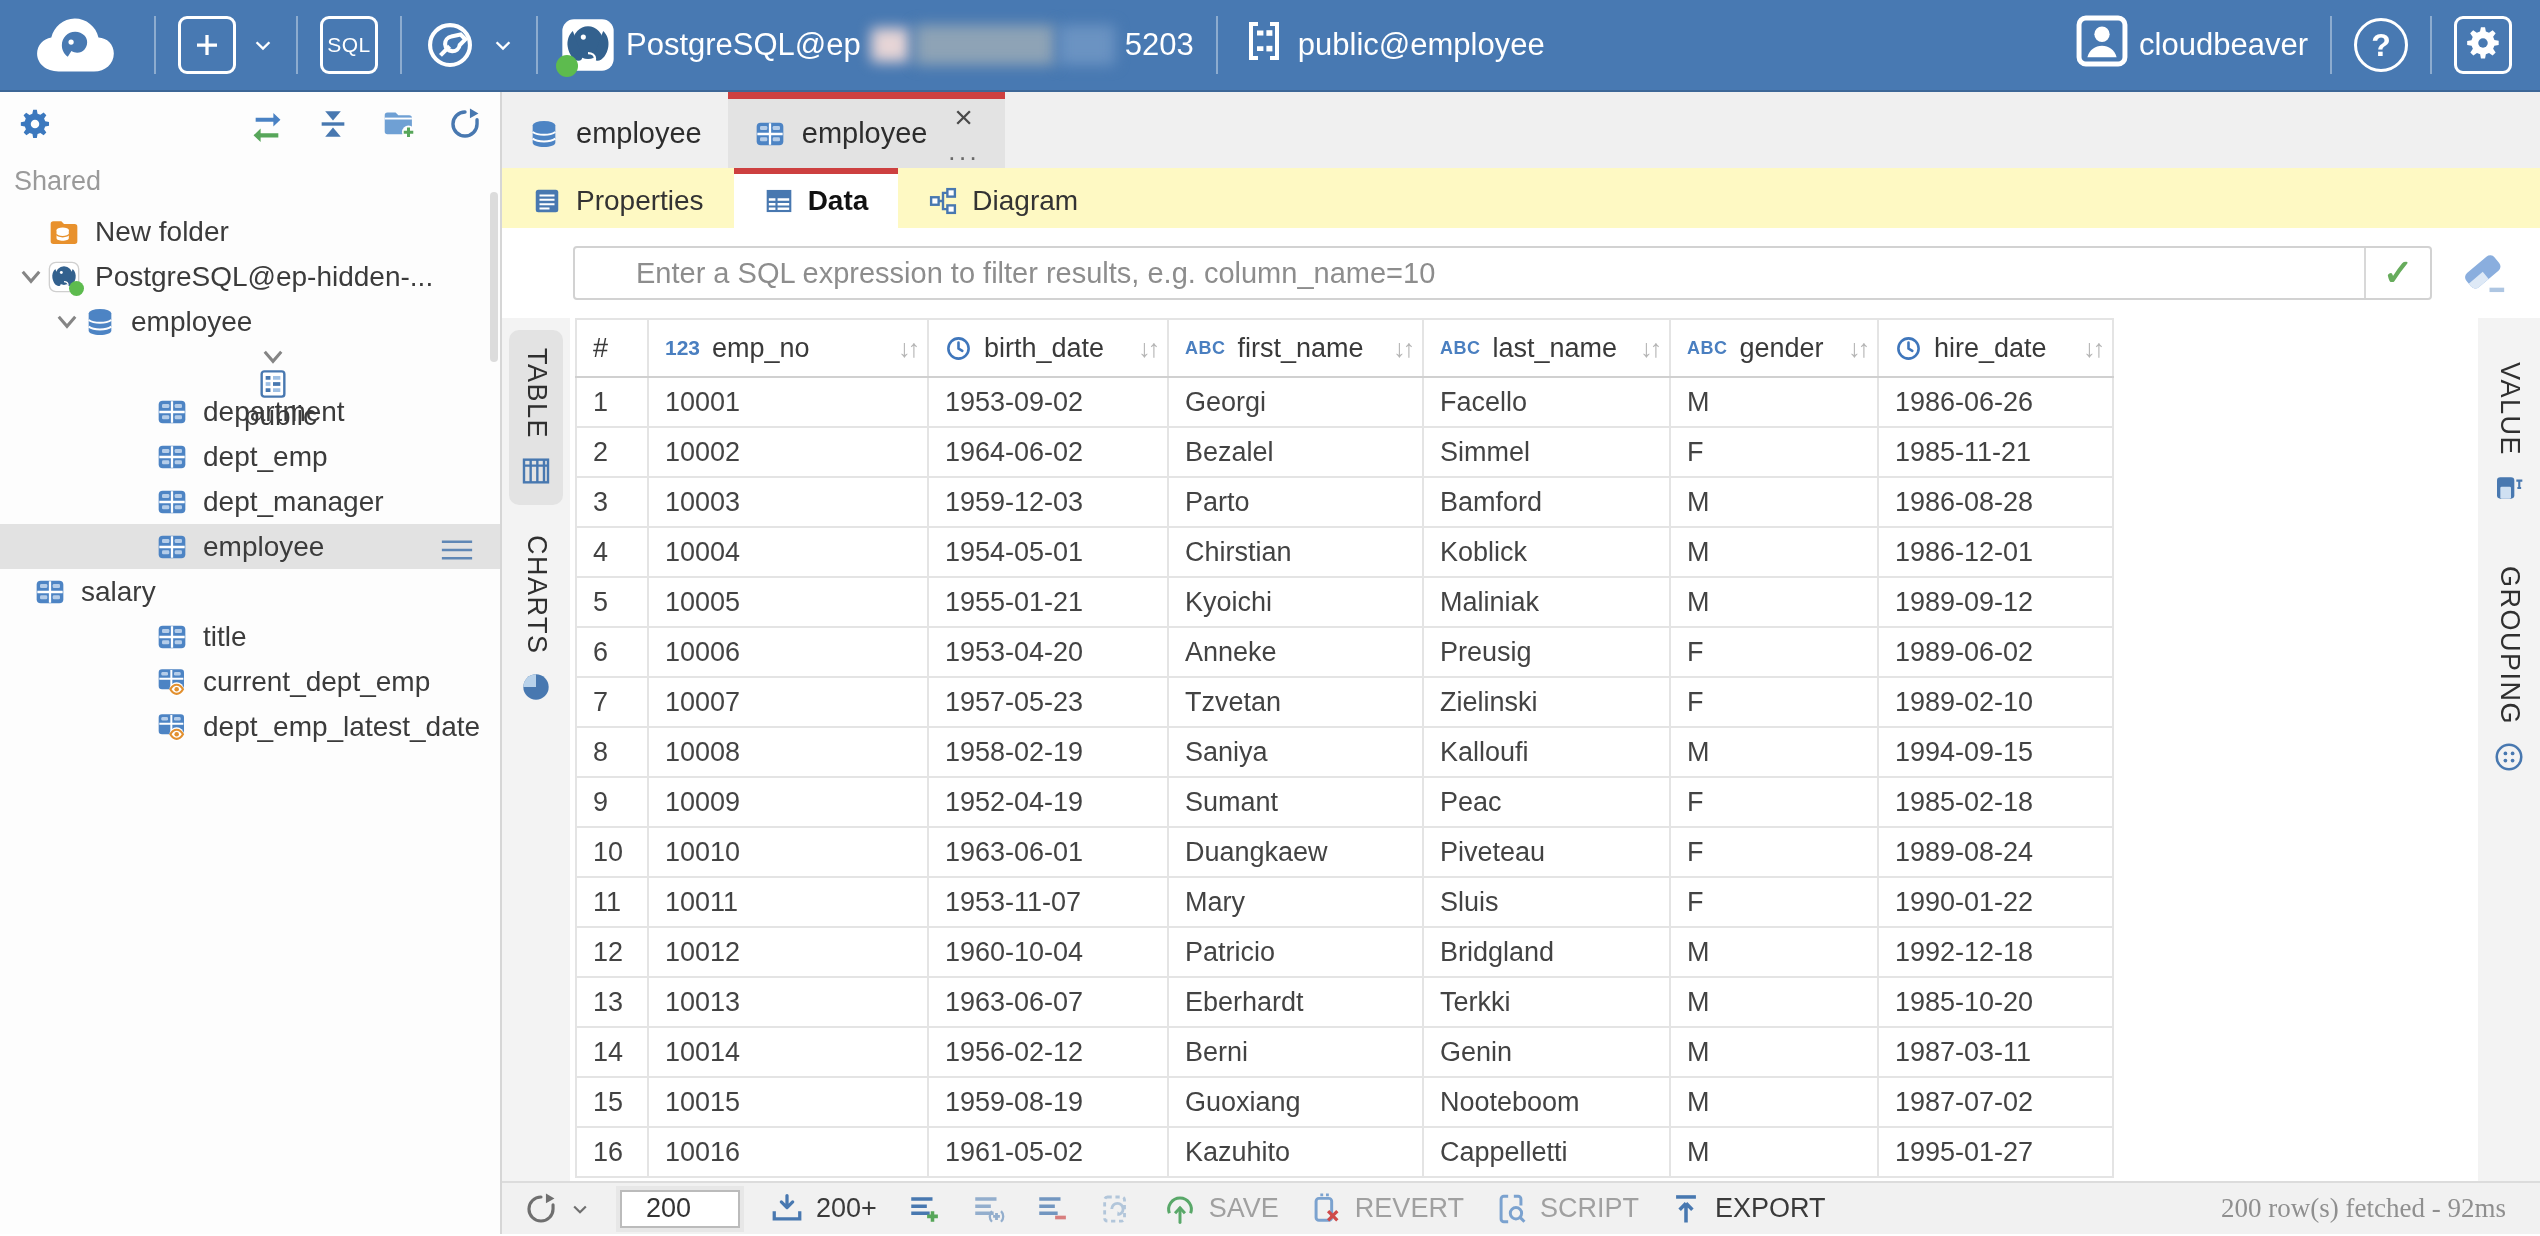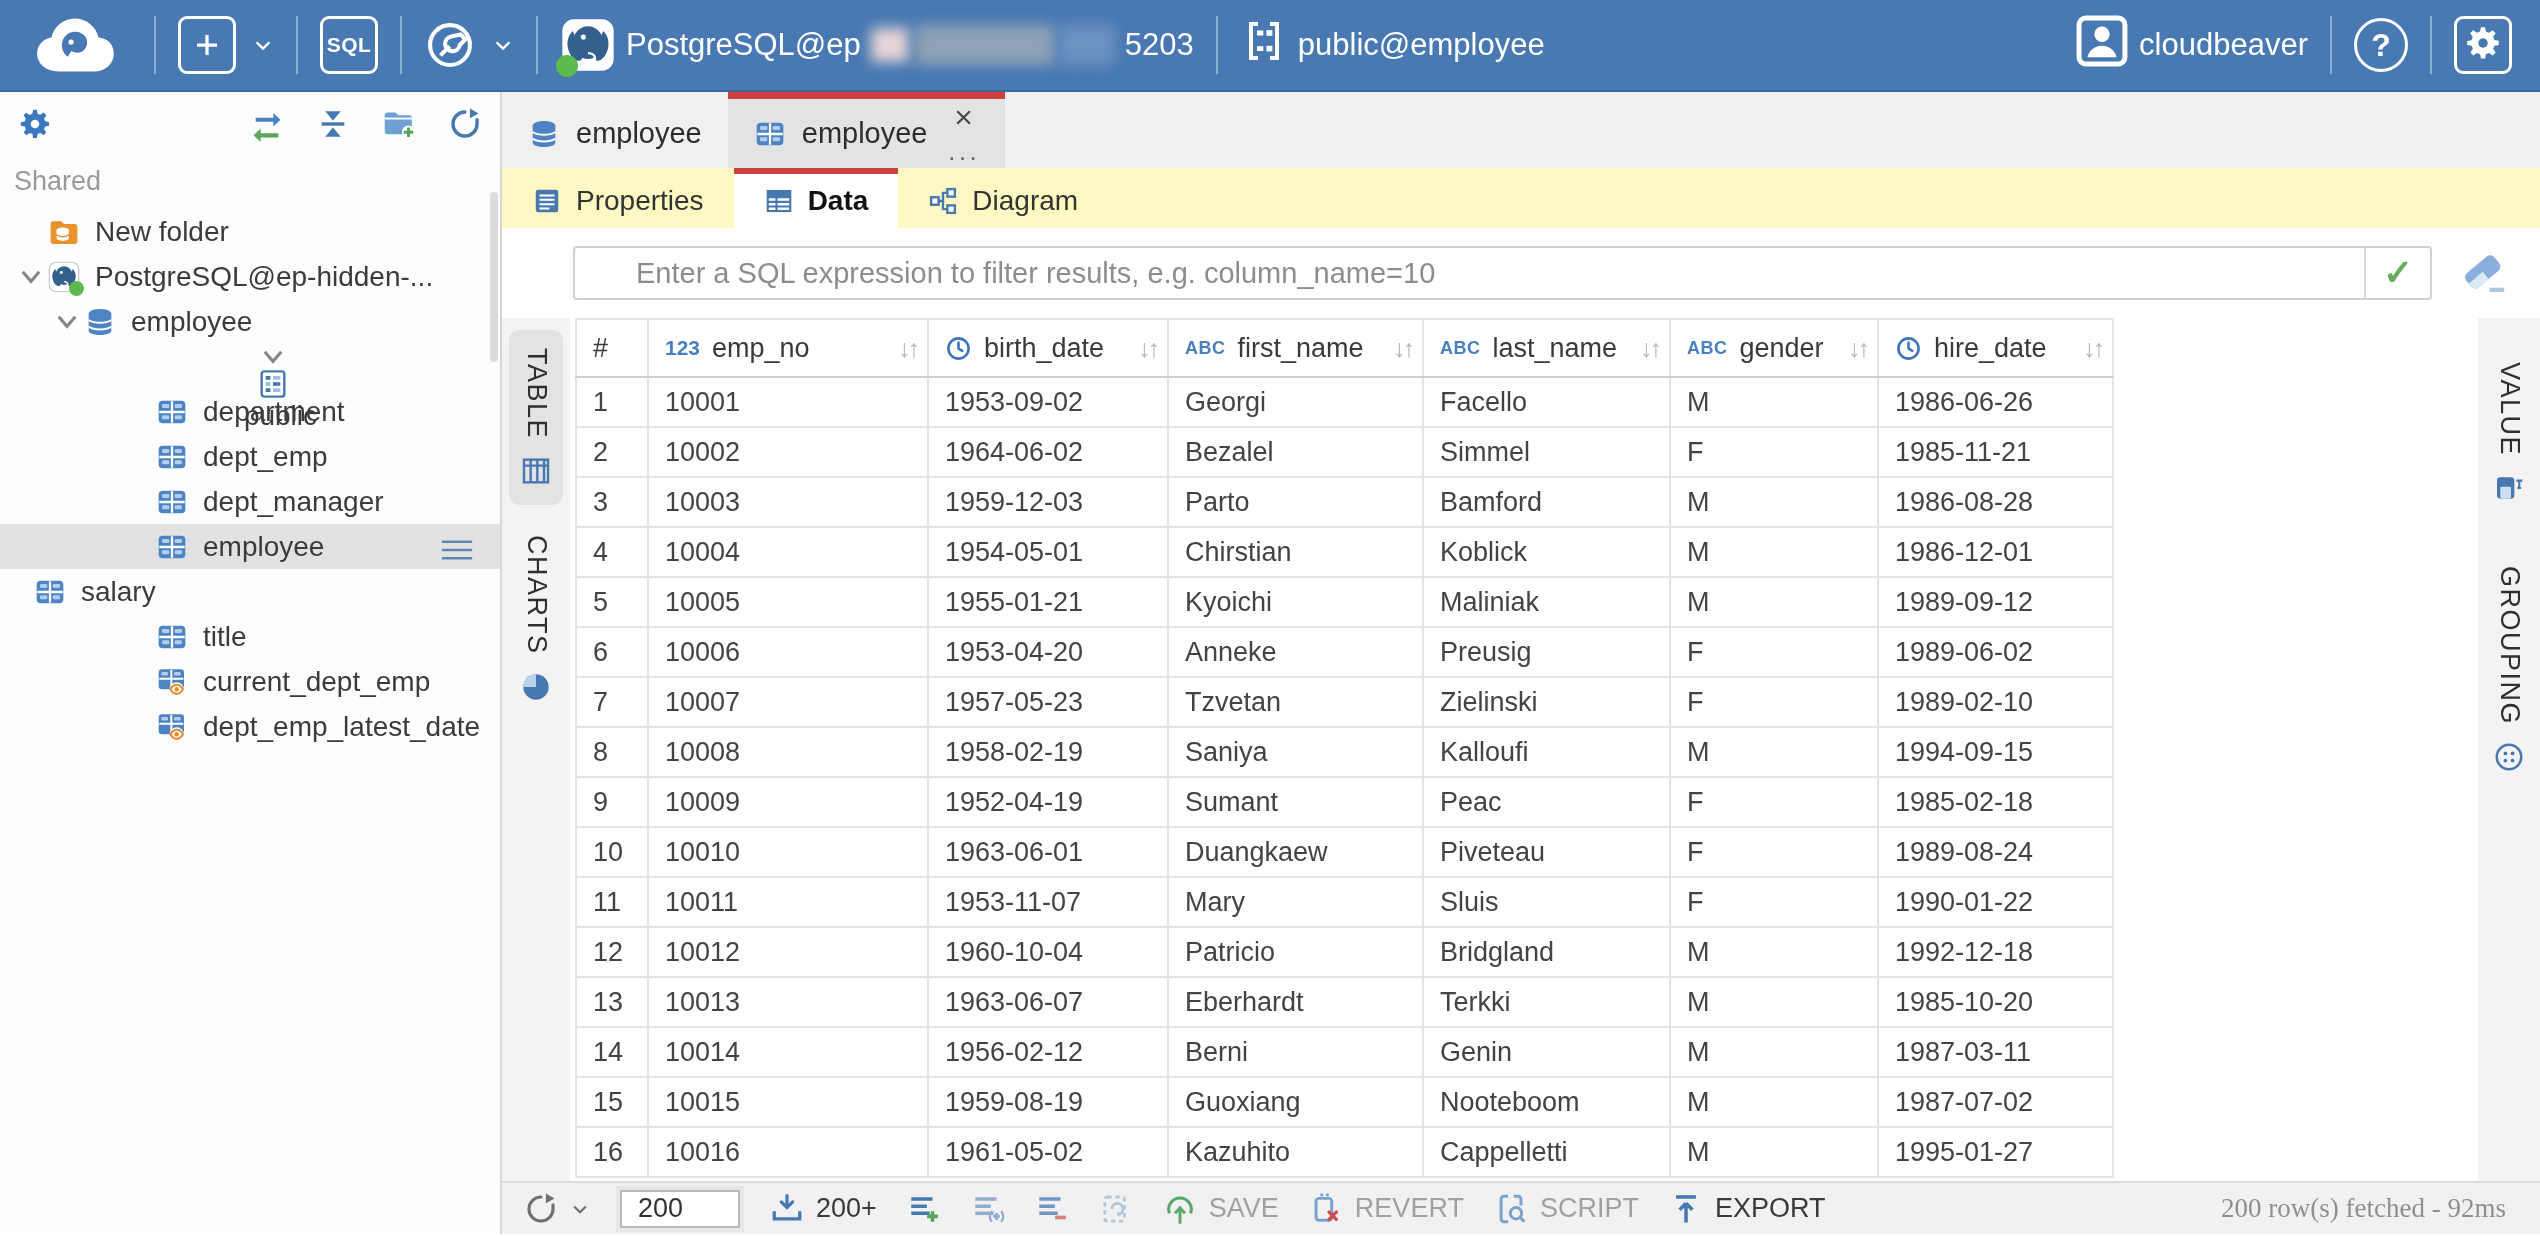--- a/index.html
+++ b/index.html
@@ -8,21 +8,21 @@
 
   
   .topbar { height:92px; background:#4879b2; display:flex; align-items:center;
             padding:0 28px; color:#fff; border-bottom:2px solid rgba(0,0,0,.15); }
   .tb-sep { width:2px; height:58px; background:rgba(255,255,255,.38); margin:0 22px; flex:none; }
   .tb-btn { width:58px; height:58px; border:3px solid #fff; border-radius:9px;
             display:flex; align-items:center; justify-content:center; flex:none; cursor:pointer; }
   .tb-group { display:flex; align-items:center; gap:10px; flex:none; }
   .tb-caret { width:22px; height:22px; margin-left:6px; }
   .logo { width:104px; height:66px; flex:none; }
-  .sql-label { font-size:21px; font-weight:bold; letter-spacing:.5px; }
+  .sql-label { font-size:21px; font-weight:normal; letter-spacing:.5px; }
   .conn-chip, .schema-chip, .user-chip { display:flex; align-items:center; gap:10px;
             font-size:31px; white-space:nowrap; cursor:pointer; }
   .pg-badge { position:relative; width:56px; height:56px; flex:none; }
   .pg-badge .dot { position:absolute; left:-4px; bottom:-4px; width:22px; height:22px;
             border-radius:50%; background:#5dbb4e; }
   .redacted { display:inline-flex; align-items:center; height:44px; }
   .redacted i { display:inline-block; border-radius:4px; filter:blur(7px); }
   .r1 { width:38px; height:34px; background:#e7d5d6; }
   .r2 { width:140px; height:40px; background:#8ea3b6; margin-left:6px; }
   .r3 { width:56px; height:40px; background:#6b93c2; margin-left:4px; }
@@ -109,21 +109,21 @@
   .cname { flex:none; }
   .sort { margin-left:auto; color:#b5b5b5; font-size:25px; letter-spacing:-3px; cursor:pointer; }
 
   .bottombar { height:53px; border-top:2px solid #dcdcdc; background:#f1f1f1;
                display:flex; align-items:center; padding:0 34px 0 22px; gap:30px; flex:none; }
   .bb-item { display:flex; align-items:center; gap:12px; font-size:27px; color:#3a3a3a;
              flex:none; cursor:pointer; }
   .bb-item .bicon { width:34px; height:34px; }
   .bb-item.disabled { color:#a0a0a0; cursor:default; }
   .rows-input { width:120px; height:38px; border:2px solid #bbb; border-radius:0;
-                box-shadow:0 0 0 4px #e7e7e7; font-size:27px; color:#333; padding:0 16px;
+                box-shadow:0 0 0 4px #e7e7e7; font-size:27px; color:#333; padding:0 24px;
                 font-family:"Liberation Sans", sans-serif; outline:none; background:#fff; }
   .dim55 { opacity:.55; } .dim75 { opacity:.75; }
   .status { margin-left:auto; font-size:27px; color:#8f8f8f; white-space:nowrap;font-family:Liberation Serif, serif; }
 </style>
 </head>
 <body>
 
 <header class="topbar">
   <svg class="logo" viewBox="0 0 60 40">
     <path d="M17 36c-7.5 0-13-4.6-13-10.8 0-5 3.6-9 8.6-9.8C14.3 9 19.8 4 26.8 4c7 0 12.9 4.9 14.4 11.4 5.3.2 9.3 4.3 9.3 9.7 0 6.3-5.2 10.9-12 10.9z" fill="#fff"></path>

